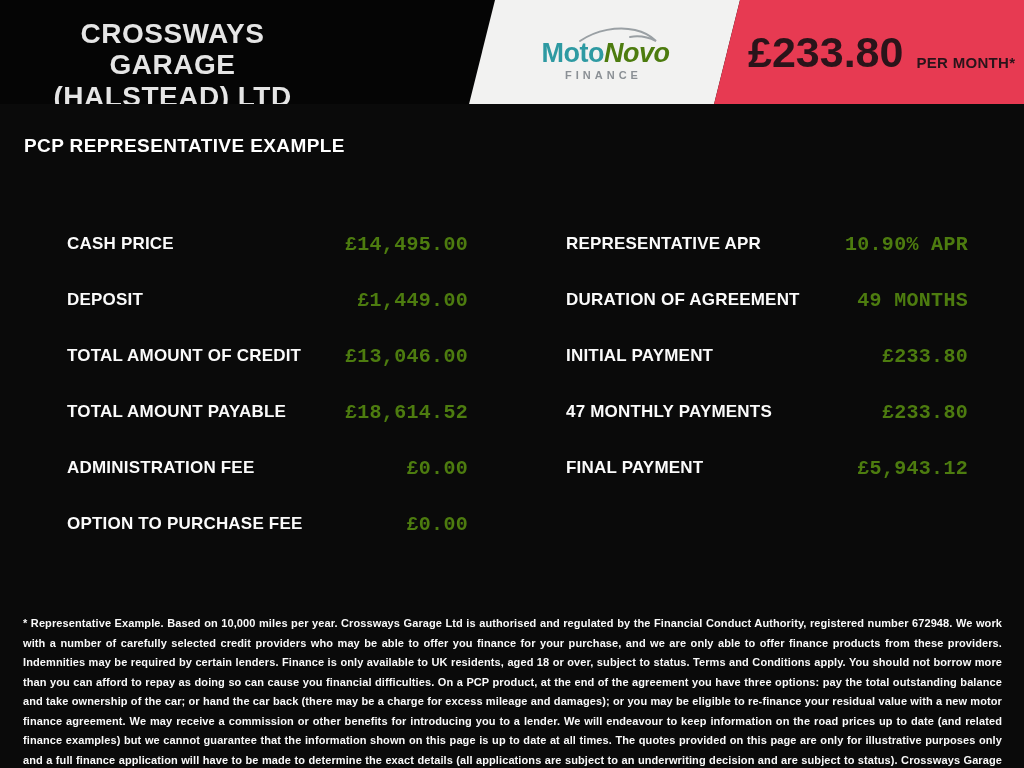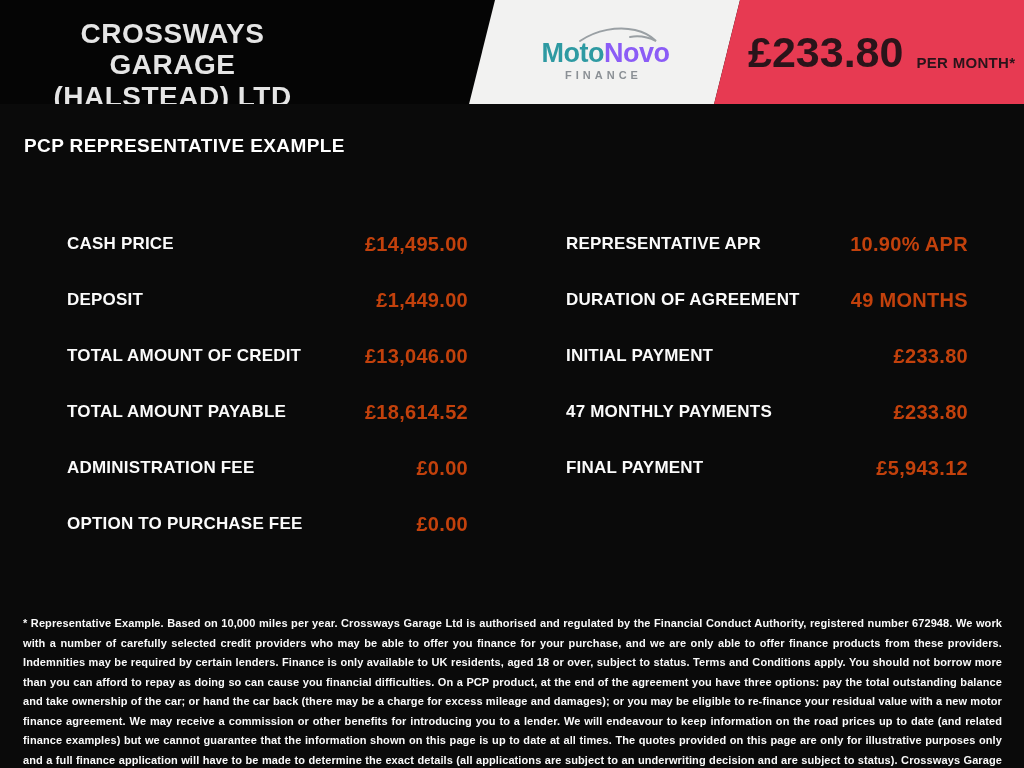--- a/index.html
+++ b/index.html
@@ -59,22 +59,22 @@
   .fin-col{position:absolute;top:216px;}
   .fin-col.left{left:57px;width:411px;}
   .fin-col.right{left:556px;width:412px;}
   .fin-row{
     height:56px;display:flex;align-items:center;justify-content:space-between;margin-left:10px;
   }
   .fin-label{
     color:#fbfbfb;font-size:17px;font-weight:700;letter-spacing:0.2px;white-space:nowrap;
   }
   .fin-value{
-    color:#c2410c;font-size:20px;font-weight:700;letter-spacing:0.3px;white-space:nowrap;
-    font-family:Liberation Sans, sans-serif;
+    color:#4d7c0f;font-size:20px;font-weight:700;letter-spacing:0.3px;white-space:nowrap;
+    font-family:Liberation Mono, monospace;
   }
   
   .disclaimer{
     position:absolute;top:614px;left:23px;width:979px;
     color:#fafafa;font-size:11px;font-weight:700;line-height:19.5px;
     text-align:justify;letter-spacing:0.1px;
   }
 </style>
 </head>
 <body>
@@ -88,21 +88,21 @@
       <div>CROSSWAYS GARAGE</div>
       <div>(HALSTEAD) LTD</div>
     </div>
     <div class="dealer-site" style="color: rgb(145, 64, 73);">WWW.XWAYS.CO.UK</div>
   </div>
 
   <div class="logo-block">
     <svg class="logo-swoosh" viewBox="0 0 84 20" fill="none" xmlns="http://www.w3.org/2000/svg">
       <path d="M2 17 C 18 6, 40 2, 57 6 C 66 8, 73 12, 78 17 C 70 13, 60 11.5, 52 13" stroke="#9aa0a4" stroke-width="2" stroke-linecap="round" fill="none"></path>
     </svg>
-    <div class="logo-wordmark"><span style="color:#2e9aa2;margin-top:32px;">Moto</span><span style="color:#8b5cf6;">Novo</span></div>
+    <div class="logo-wordmark"><span style="color:#2e9aa2;margin-top:32px;">Moto</span><span style="color:#4d7c0f;font-style:italic;">Novo</span></div>
     <div class="logo-finance" style="color:#8b9095;">FINANCE</div>
   </div>
 
   <div class="price-block" style="color:#2a141a;">
     <span class="price-amount">£233.80</span>
     <span class="price-suffix">PER MONTH*</span>
   </div>
 </div>
 
 <div class="page-title">PCP REPRESENTATIVE EXAMPLE</div>

